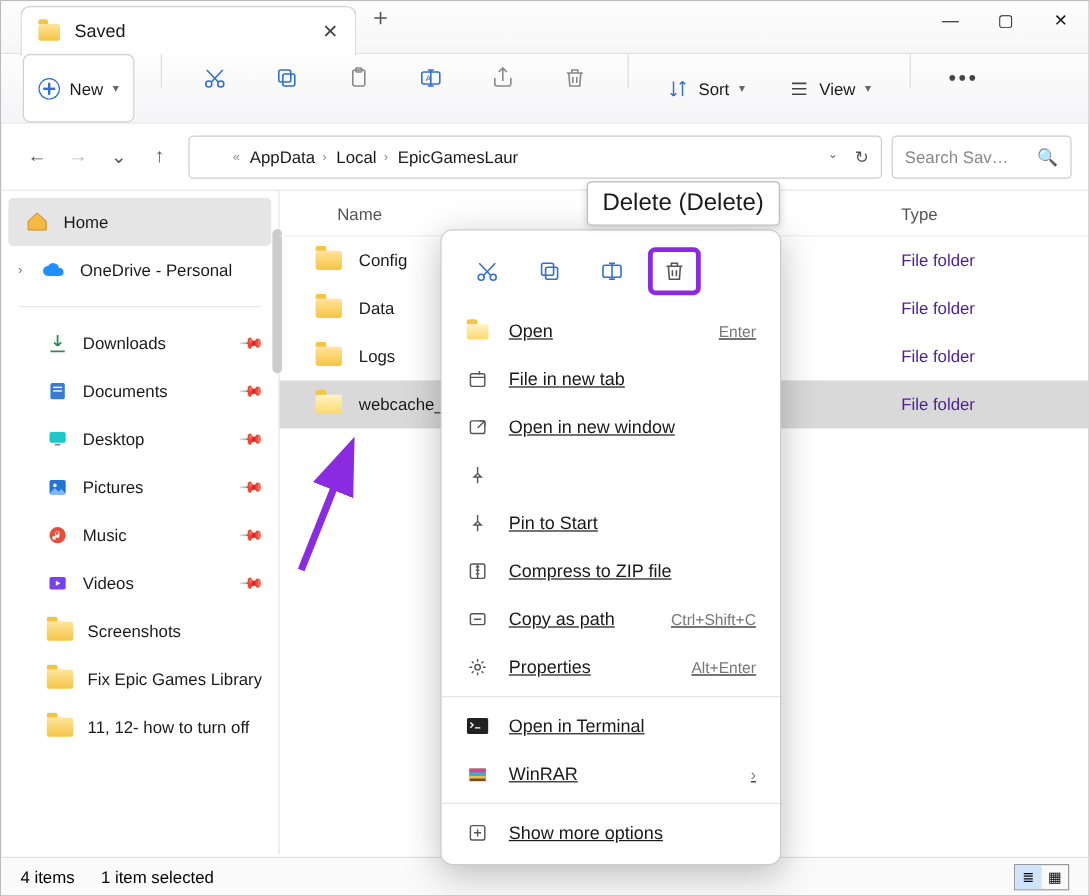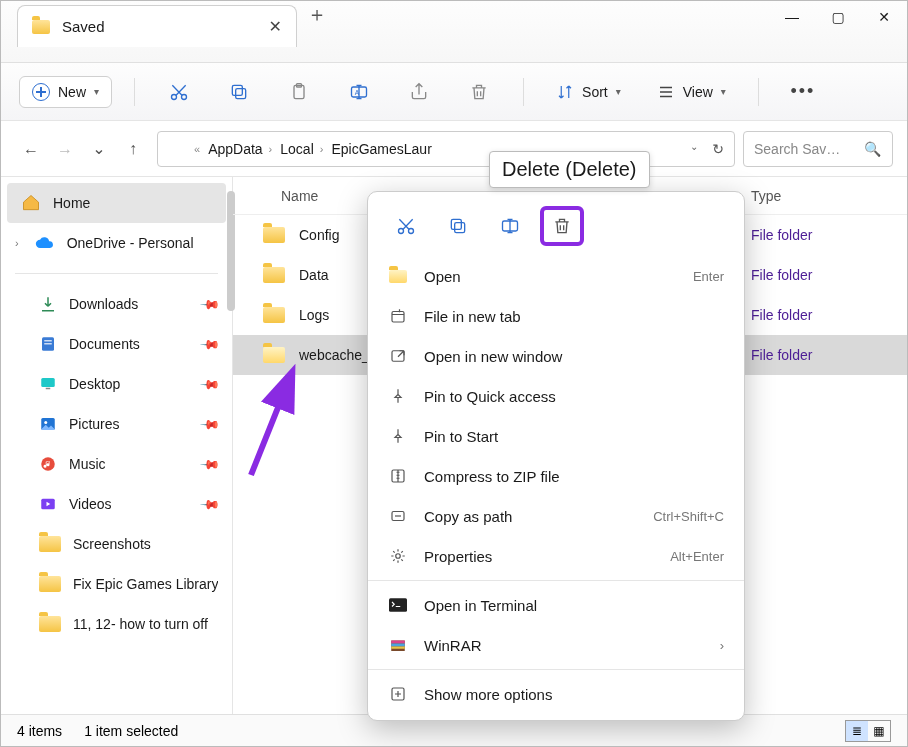--- a/index.html
+++ b/index.html
@@ -1,30 +1,30 @@
 <!DOCTYPE html>
 <html><head>
 <meta charset="utf-8">
 <style>
 * { box-sizing: border-box; margin: 0; padding: 0; font-family: "Segoe UI", sans-serif; }
 body { width: 908px; height: 747px; background: #fff; border: 1px solid #bbb; overflow: hidden; position: relative; font-size: 14px; color: #1a1a1a; }
 
 
-.titlebar { height: 62px; display: flex; align-items: flex-start; background: linear-gradient(#fdfdfd,#f7f7f7); border-bottom: 1px solid #e0e0e0;}
+.titlebar { height: 44px; display: flex; align-items: flex-start; background: linear-gradient(#fdfdfd,#f7f7f7); border-bottom: 1px solid #e0e0e0;}
 .tab { margin-top: 4px; margin-left:16px; height: 42px; width: 280px; background: #fff; border: 1px solid #d0d0d0; border-bottom: none; border-radius: 8px 8px 0 0; display: flex; align-items: center; padding: 0 14px; gap: 12px;}
 .tab .folder-glyph { width: 18px; height: 14px; background: linear-gradient(#ffe49a,#f5c444); border-radius: 2px; position: relative;}
 .tab .folder-glyph::before{content:"";position:absolute;top:-4px;left:0;width:8px;height:4px;background:#f5c444;border-radius:2px 2px 0 0;}
 .tab-title { flex:1; font-size:15px;}
 .tab-close { font-size:16px; color:#444;}
 .tab-add { width:40px; display:flex; align-items:center; justify-content:center; font-size:20px; color:#555;}
 .win-controls { margin-left:auto; display:flex;}
 .win-controls div { width:46px; height:32px; display:flex; align-items:center; justify-content:center; font-size:14px;}
 
 
-.toolbar { height:58px; display:flex; align-items:center; padding:0 18px; gap:16px; border-bottom:1px solid #e5e5e5; background:linear-gradient(#fdfdfd,#f5f5f7);}
+.toolbar { height:58px; display:flex; padding:0 18px; gap:16px; border-bottom:1px solid #e5e5e5; background:linear-gradient(#fdfdfd,#f5f5f7);}
 .new-btn { display:flex; align-items:center; gap:8px; padding:6px 12px; border:1px solid #d0d0d0; border-radius:6px; background:#fff;}
 .new-btn .plus-circle{width:18px;height:18px;border:1.5px solid #2f6fd0;border-radius:50%;position:relative;}
 .new-btn .plus-circle::before,.new-btn .plus-circle::after{content:"";position:absolute;background:#2f6fd0;}
 .new-btn .plus-circle::before{left:3px;right:3px;top:7px;height:2px;}
 .new-btn .plus-circle::after{top:3px;bottom:3px;left:7px;width:2px;}
 .tb-sep{width:1px;height:28px;background:#ddd;margin:0 6px;}
 .tb-icon{width:44px;height:40px;display:flex;align-items:center;justify-content:center;color:#2f6fd0;border-radius:4px;}
 .tb-icon.grey{color:#888;}
 .tb-label-btn{display:flex;align-items:center;gap:8px;padding:6px 10px;border-radius:4px;}
 .chev{font-size:10px;color:#666;}
@@ -64,21 +64,21 @@
 .folder-icon.open{background:linear-gradient(#fff3c4,#ffd86b);}
 
 
 .arrow-annot{position:absolute;left:242px;top:354px;width:0;height:0;pointer-events:none;}
 .arrow-annot svg{overflow:visible;}
 
 
 .tooltip{position:absolute;left:488px;top:150px;background:#fff;border:1px solid #bbb;border-radius:4px;padding:6px 12px;font-size:20px;box-shadow:0 2px 6px rgba(0,0,0,.15);z-index:40;}
 
 
-.ctx{position:absolute;left:366px;top:190px;width:378px;background:#fff;border:1px solid #ccc;border-radius:10px;box-shadow:0 8px 30px rgba(0,0,0,.25);padding:10px 0 6px;z-index:30;}
+.ctx{position:absolute;left:366px;top:190px;width:284px;background:#fff;border:1px solid #ccc;border-radius:10px;box-shadow:0 8px 30px rgba(0,0,0,.25);padding:10px 0 6px;z-index:30;text-decoration:underline;}
 .ctx-icons{display:flex;gap:8px;padding:4px 16px 10px;}
 .ctx-icons .ib{width:44px;height:40px;display:flex;align-items:center;justify-content:center;color:#2f6fd0;border-radius:6px;}
 .ctx-icons .ib.hl{border:4px solid #8a2be2;border-radius:6px;}
 .ctx-icons .ib.hl svg *{stroke:#555 !important;}
 .ctx-sep{height:1px;background:#e5e5e5;margin:4px 0;}
 .ctx-item{height:40px;display:flex;align-items:center;padding:0 20px;gap:16px;}
 .ctx-item .lbl{flex:1;font-size:15px;}
 .ctx-item .sc{color:#777;font-size:13px;}
 .ctx-item .ic{width:20px;display:flex;justify-content:center;color:#555;}
 
@@ -389,21 +389,20 @@
         </svg>
       </span>
       <span class="lbl">Open in new window</span>
     </div>
   <div class="ctx-item">
       <span class="ic">
         <svg width="18" height="18" viewBox="0 0 24 24" fill="none" stroke="#555" stroke-width="1.6">
           <path d="M12 3v7l4 4H8l4-4M12 14v7"></path>
         </svg>
       </span>
-      <span class="lbl">Pin to Quick access</span>
     </div>
   <div class="ctx-item">
       <span class="ic">
         <svg width="18" height="18" viewBox="0 0 24 24" fill="none" stroke="#555" stroke-width="1.6">
           <path d="M12 3v7l4 4H8l4-4M12 14v7"></path>
         </svg>
       </span>
       <span class="lbl">Pin to Start</span>
     </div>
   <div class="ctx-item">

